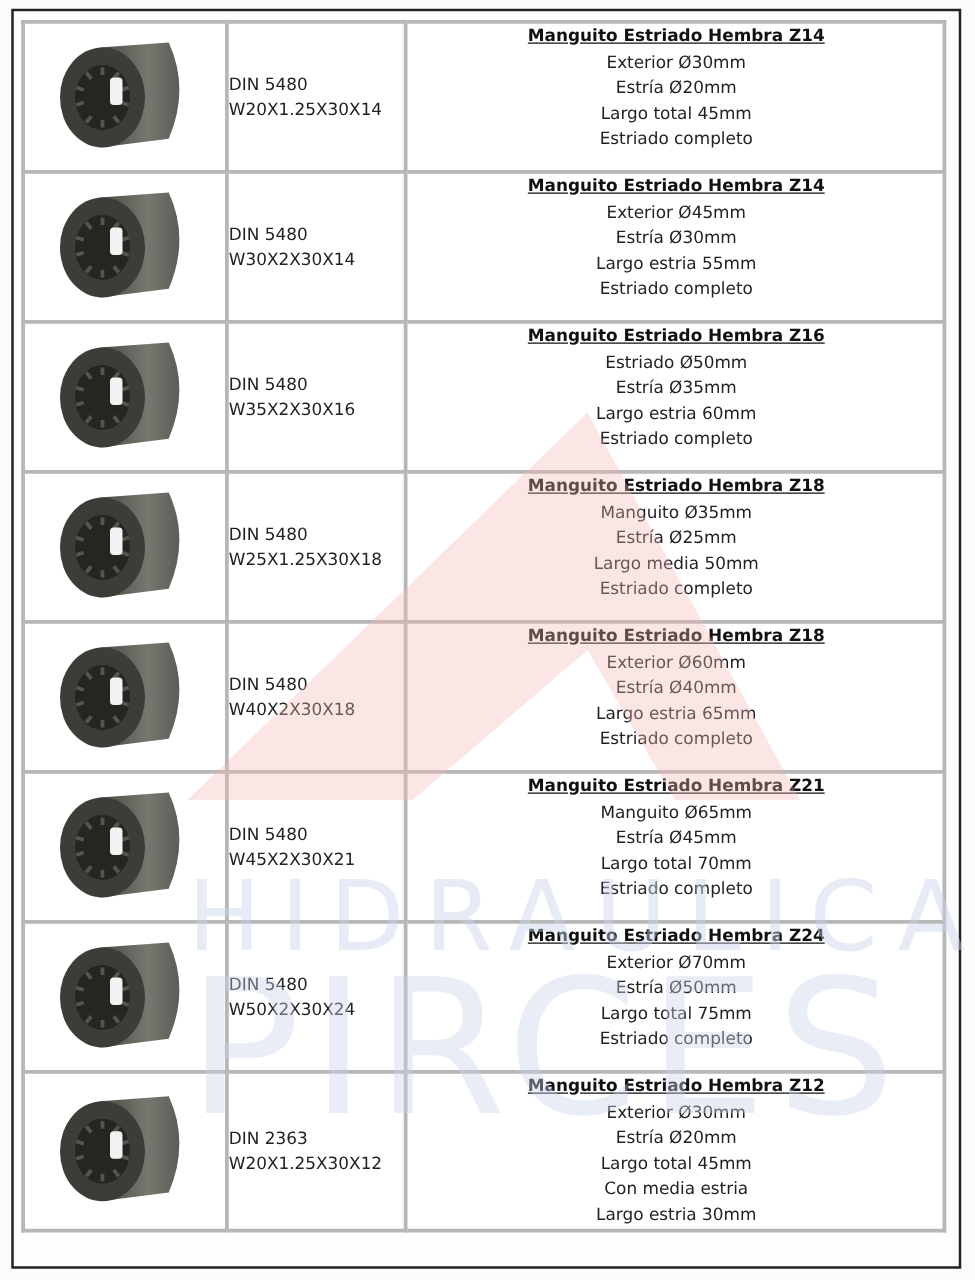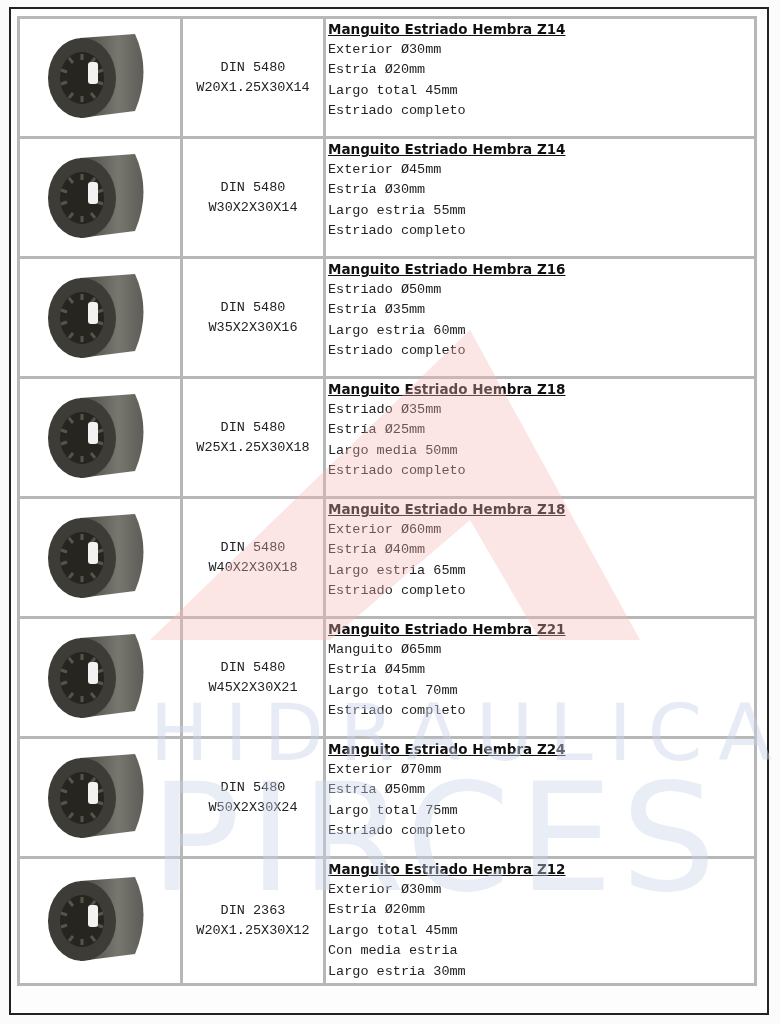--- a/index.html
+++ b/index.html
@@ -2,24 +2,24 @@
 <html><head>
 <meta charset="utf-8">
 <style>
   html, body { margin: 0; padding: 0; background: #fbfbfb; }
   body { width: 780px; height: 1024px; position: relative; overflow: hidden; font-family: "DejaVu Sans", sans-serif; }
   .frame { position: absolute; left: 9px; top: 7px; width: 760px; height: 1008px; border: 2px solid #222; box-sizing: border-box; background: #fdfdfd; }
   .watermark { position: absolute; left: 0; top: 0; width: 780px; height: 1024px; pointer-events: none; z-index: 2; }
   table.catalog { position: absolute; left: 17px; top: 16px; border-collapse: collapse; border: 3px solid #b7b7b7; background: #fff; z-index: 1; }
   table.catalog td { border: 3px solid #b7b7b7; padding: 0; vertical-align: middle; }
   td.img-cell { width: 160px; height: 117px; text-align: center; }
-  td.code-cell { width: 140px; text-align: center; font-size: 13.5px; line-height: 20px; color: #222; }
-  td.desc-cell { width: 426px; vertical-align: top !important; font-size: 13.5px; line-height: 20.6px; color: #222; padding-left: 2px !important; }
+  td.code-cell { width: 140px; font-size: 13.5px; line-height: 20px; color: #222; }
+  td.desc-cell { width: 426px; vertical-align: top !important; font-size: 13.5px; line-height: 20.6px; color: #222; padding-left: 2px !important; text-align: center; }
   .title { font-weight: bold; text-decoration: underline; color: #111; display: block; }
-  .line { display: block; font-family: Liberation Mono, monospace; }
+  .line { display: block; }
   .part-icon { display: inline-block; }
 </style>
 </head>
 <body>
 
 <div class="frame"></div>
 
 <table class="catalog">
   <tbody id="rows">
   <tr>
@@ -187,21 +187,21 @@
         </svg>
       </span>
     </td>
     <td class="code-cell">
       <span class="line">DIN 5480</span>
       <span class="line">W25X1.25X30X18</span>
     </td>
     <td class="desc-cell">
       <span class="title">Manguito Estriado Hembra Z18</span>
       <div>
-            <span class="line">Estriado Ø35mm</span>
+            <span class="line">Manguito Ø35mm</span>
             <span class="line">Estría Ø25mm</span>
             <span class="line">Largo media 50mm</span>
             <span class="line">Estriado completo</span>
           </div>
     </td>
   </tr>
 
   <tr>
     <td class="img-cell" style="height: 117px;">
       <span class="part-icon">

